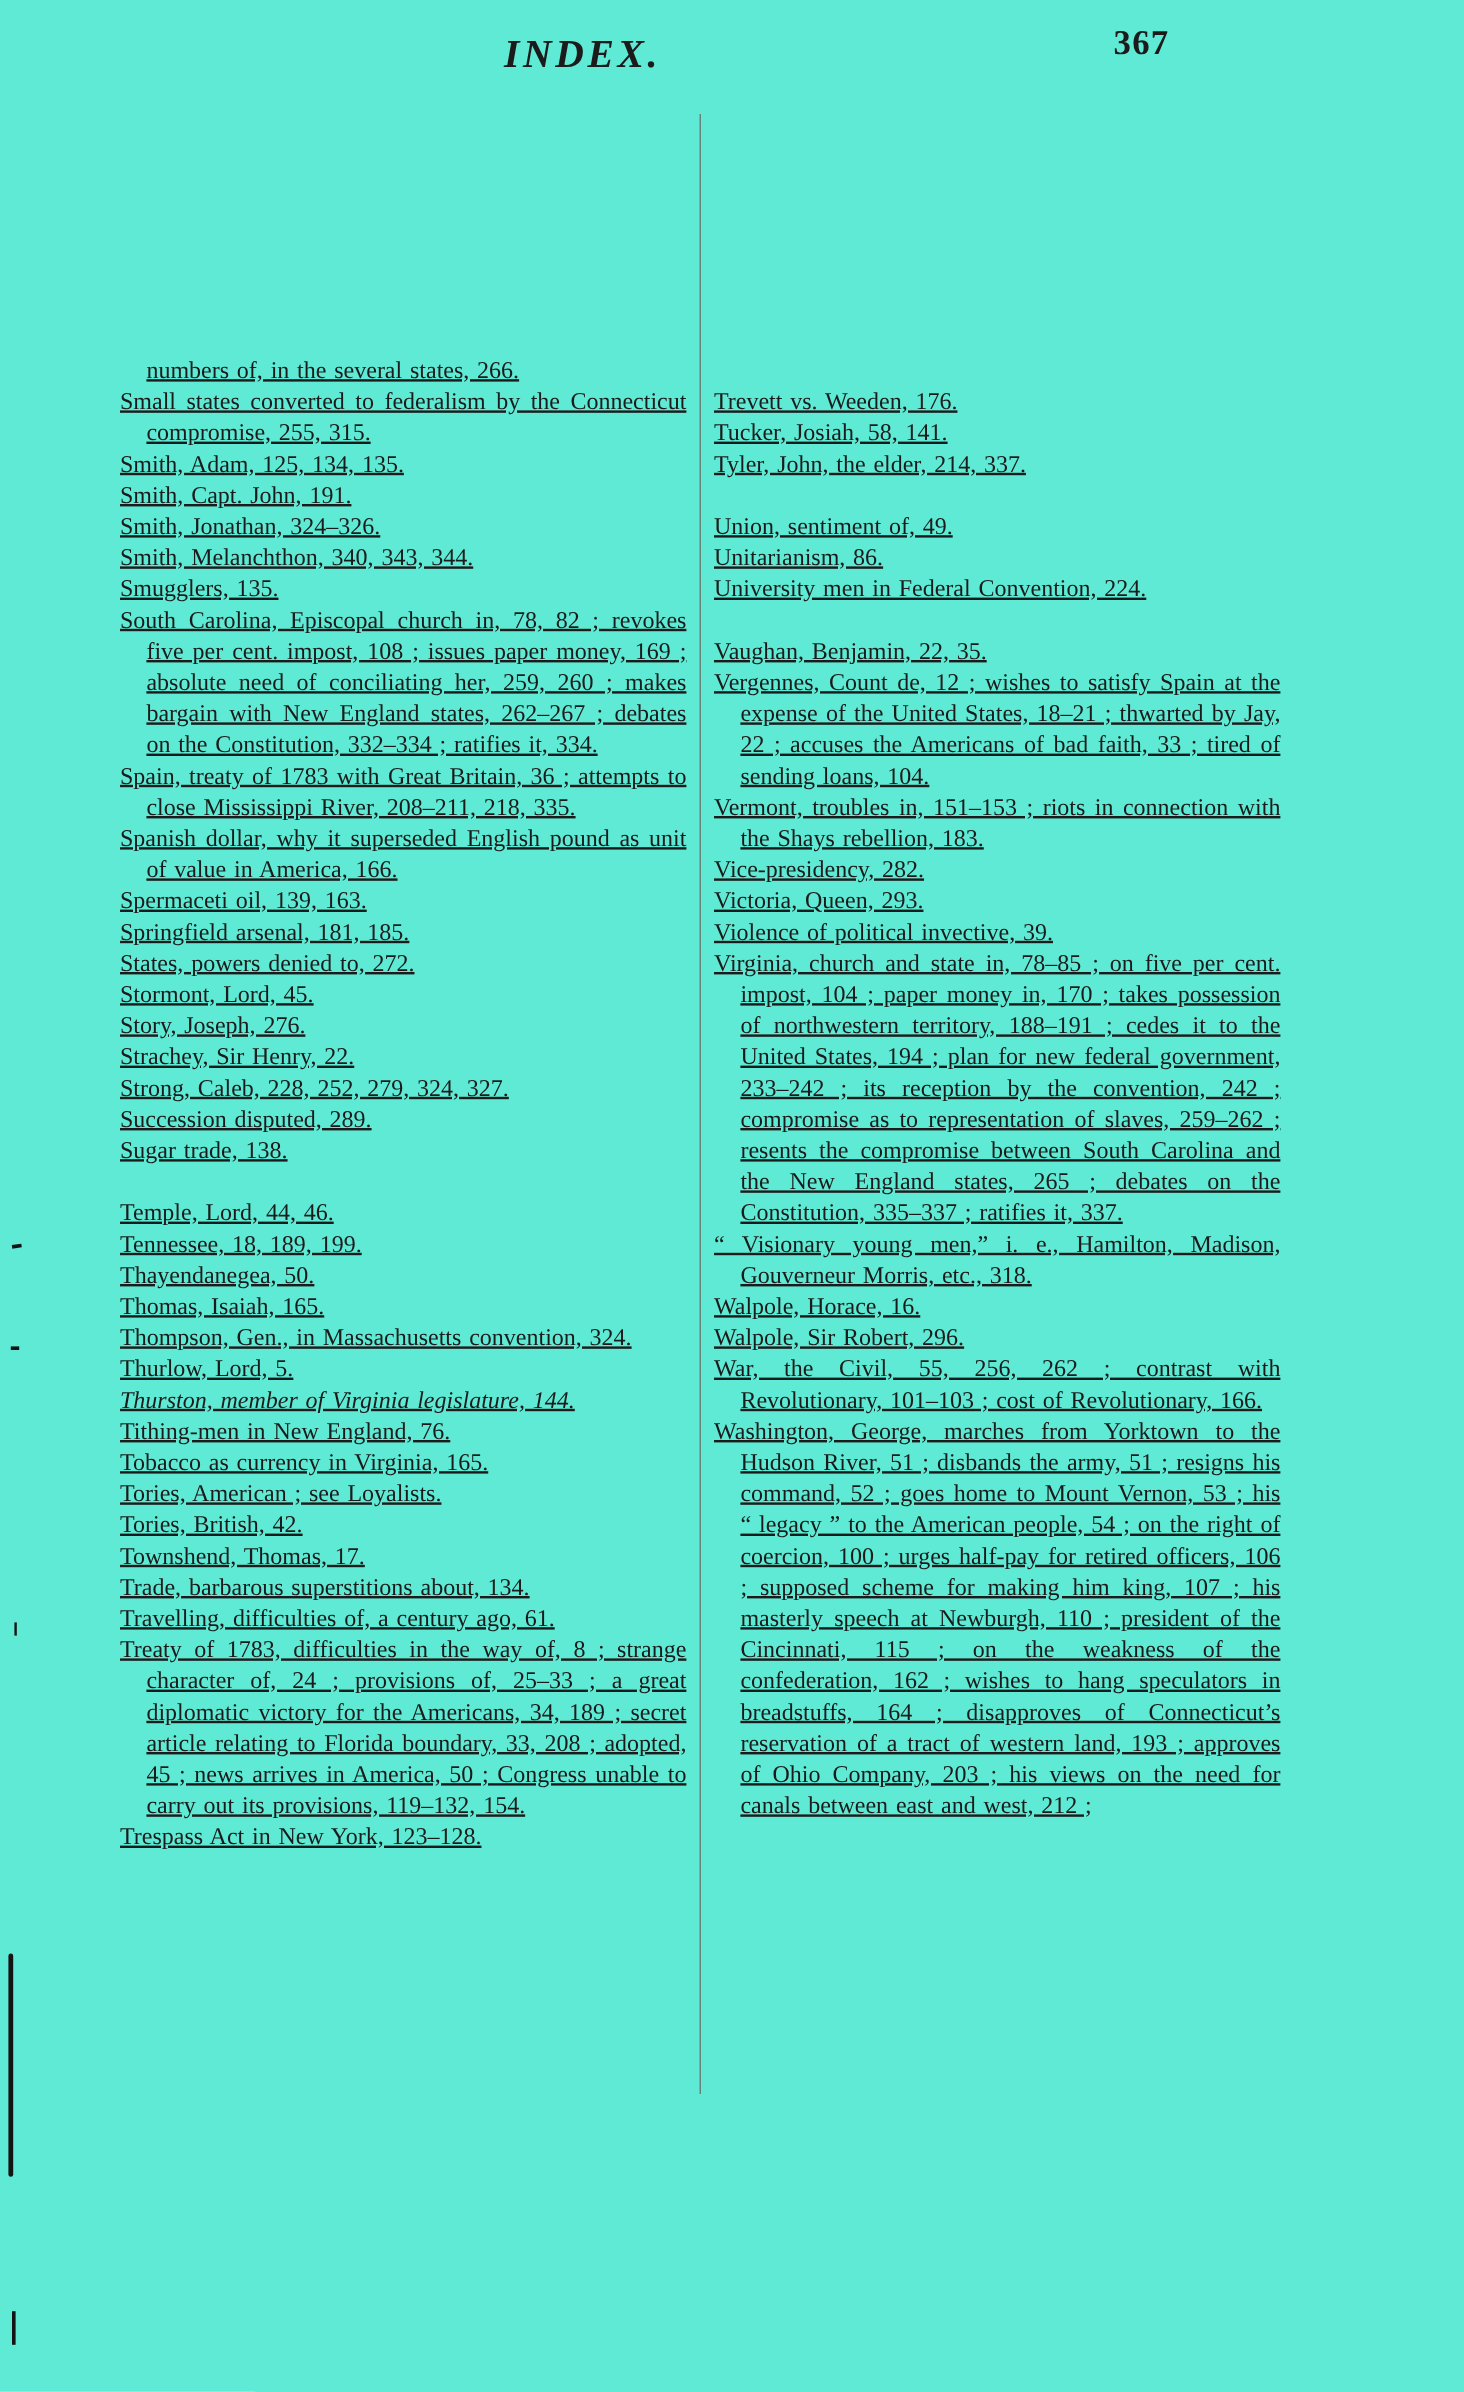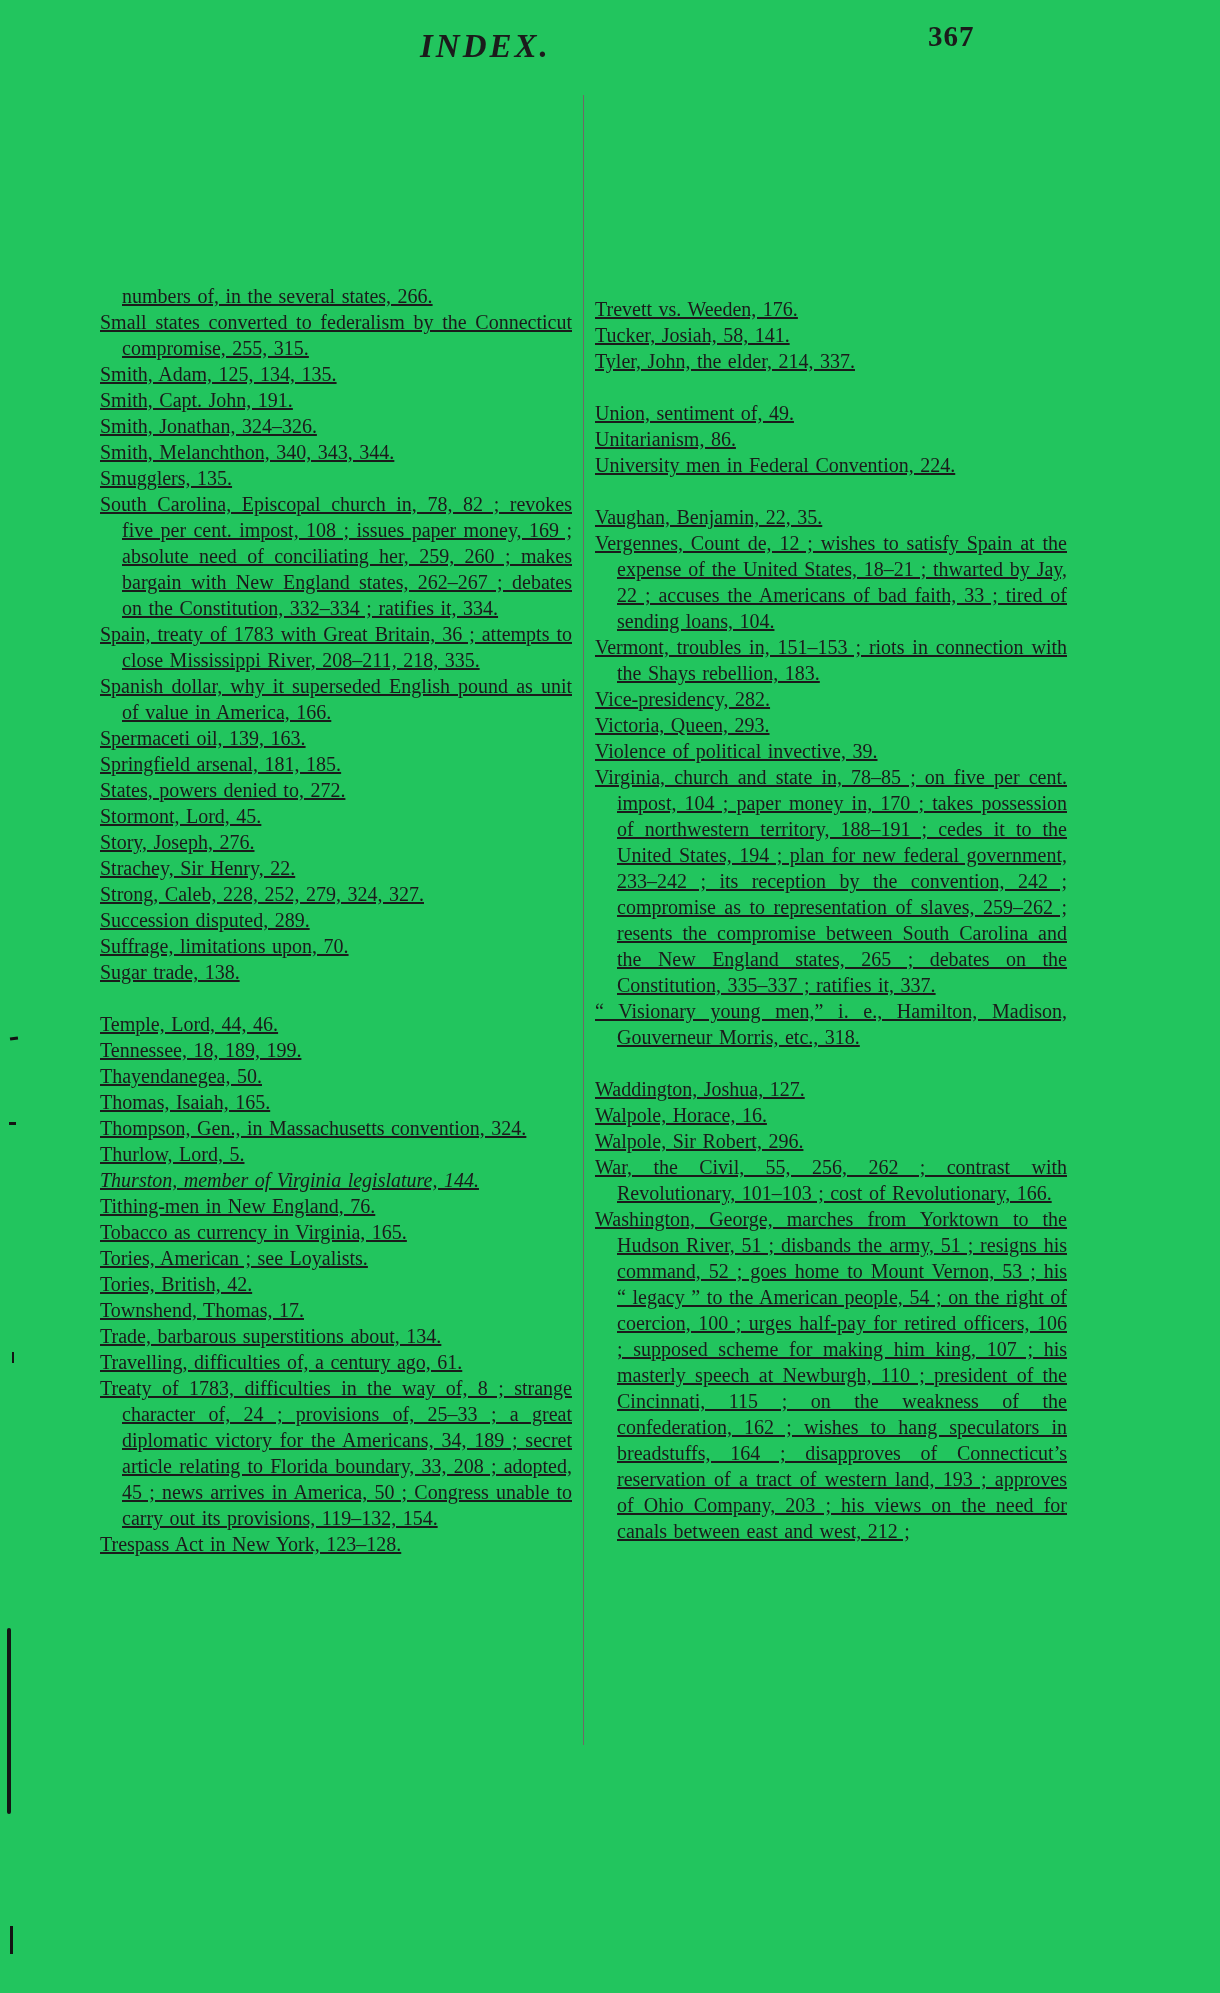--- a/index.html
+++ b/index.html
@@ -2,21 +2,21 @@
 <html><head>
 <meta charset="utf-8">
 <style>
   * { margin: 0; padding: 0; box-sizing: border-box; }
   html, body { background: #d9d7d2; }
   .page {
     position: relative;
     width: 1220px;
     height: 1993px;
     margin: 0 auto;
-    background: #22c55e;
+    background: #5eead4;
     color: #1b1b1b;
     font-family: "Liberation Serif", "DejaVu Serif", serif;
     overflow: hidden;
   }
   
   .running-head { position: absolute; top: 0; left: 0; width: 100%; height: 90px; }
   .header-title {
     position: absolute;
     left: 420px;
     top: 28px;
@@ -93,21 +93,20 @@
         <p class="entry">Spain, treaty of 1783 with Great Britain, 36 ; attempts to close Mississippi River, 208–211, 218, 335.</p>
         <p class="entry">Spanish dollar, why it superseded English pound as unit of value in America, 166.</p>
         <p class="entry">Spermaceti oil, 139, 163.</p>
         <p class="entry">Springfield arsenal, 181, 185.</p>
         <p class="entry">States, powers denied to, 272.</p>
         <p class="entry">Stormont, Lord, 45.</p>
         <p class="entry">Story, Joseph, 276.</p>
         <p class="entry">Strachey, Sir Henry, 22.</p>
         <p class="entry">Strong, Caleb, 228, 252, 279, 324, 327.</p>
         <p class="entry">Succession disputed, 289.</p>
-        <p class="entry">Suffrage, limitations upon, 70.</p>
         <p class="entry">Sugar trade, 138.</p>
         <p class="entry gap">Temple, Lord, 44, 46.</p>
         <p class="entry">Tennessee, 18, 189, 199.</p>
         <p class="entry">Thayendanegea, 50.</p>
         <p class="entry">Thomas, Isaiah, 165.</p>
         <p class="entry">Thompson, Gen., in Massachusetts convention, 324.</p>
         <p class="entry">Thurlow, Lord, 5.</p>
         <p class="entry italic">Thurston, member of Virginia legislature, 144.</p>
         <p class="entry">Tithing-men in New England, 76.</p>
         <p class="entry">Tobacco as currency in Virginia, 165.</p>
@@ -128,21 +127,20 @@
         <p class="entry">Unitarianism, 86.</p>
         <p class="entry">University men in Federal Convention, 224.</p>
         <p class="entry gap">Vaughan, Benjamin, 22, 35.</p>
         <p class="entry">Vergennes, Count de, 12 ; wishes to satisfy Spain at the expense of the United States, 18–21 ; thwarted by Jay, 22 ; accuses the Americans of bad faith, 33 ; tired of sending loans, 104.</p>
         <p class="entry">Vermont, troubles in, 151–153 ; riots in connection with the Shays rebellion, 183.</p>
         <p class="entry">Vice-presidency, 282.</p>
         <p class="entry">Victoria, Queen, 293.</p>
         <p class="entry">Violence of political invective, 39.</p>
         <p class="entry">Virginia, church and state in, 78–85 ; on five per cent. impost, 104 ; paper money in, 170 ; takes possession of northwestern territory, 188–191 ; cedes it to the United States, 194 ; plan for new federal government, 233–242 ; its reception by the convention, 242 ; compromise as to representation of slaves, 259–262 ; resents the compromise between South Carolina and the New England states, 265 ; debates on the Constitution, 335–337 ; ratifies it, 337.</p>
         <p class="entry">“ Visionary young men,” i. e., Hamilton, Madison, Gouverneur Morris, etc., 318.</p>
-        <p class="entry gap">Waddington, Joshua, 127.</p>
         <p class="entry">Walpole, Horace, 16.</p>
         <p class="entry">Walpole, Sir Robert, 296.</p>
         <p class="entry">War, the Civil, 55, 256, 262 ; contrast with Revolutionary, 101–103 ; cost of Revolutionary, 166.</p>
         <p class="entry">Washington, George, marches from Yorktown to the Hudson River, 51 ; disbands the army, 51 ; resigns his command, 52 ; goes home to Mount Vernon, 53 ; his “ legacy ” to the American people, 54 ; on the right of coercion, 100 ; urges half-pay for retired officers, 106 ; supposed scheme for making him king, 107 ; his masterly speech at Newburgh, 110 ; president of the Cincinnati, 115 ; on the weakness of the confederation, 162 ; wishes to hang speculators in breadstuffs, 164 ; disapproves of Connecticut’s reservation of a tract of western land, 193 ; approves of Ohio Company, 203 ; his views on the need for canals between east and west, 212 ;</p>
       </div>
   </div>
 
   <div class="artifact artifact-tick-1"></div>
   <div class="artifact artifact-tick-2"></div>
   <div class="artifact artifact-tick-3"></div>

